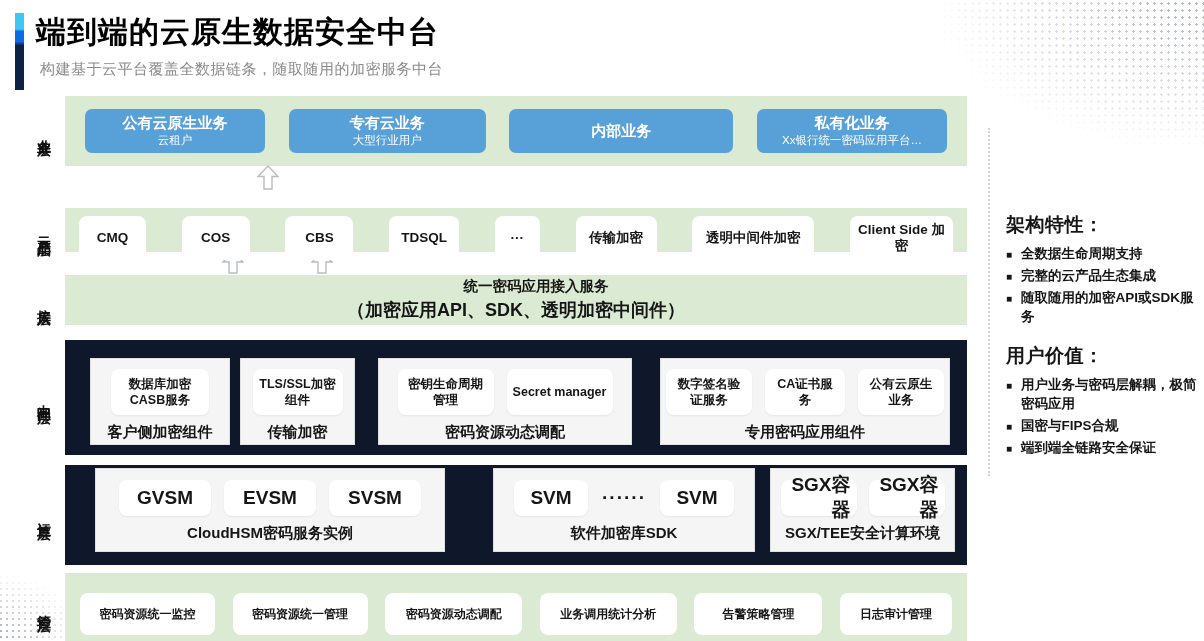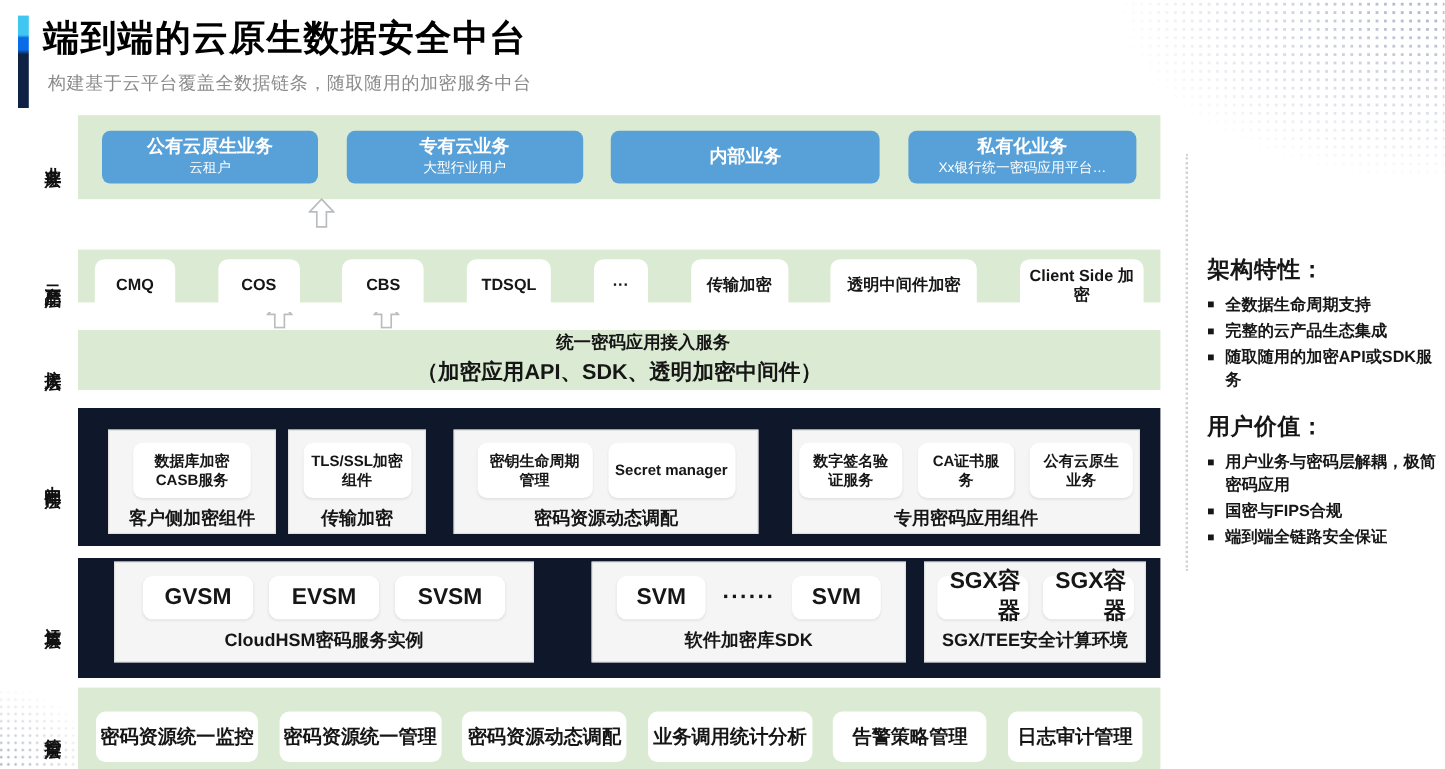--- a/index.html
+++ b/index.html
@@ -103,21 +103,21 @@
   .cpu-band .item { height:36px; font-size:19px;text-align:right; }
   .dots-item { background:none; box-shadow:none; font-weight:800; letter-spacing:1px; }
   .caption { margin-top:8px; font-size:15px; font-weight:800; text-align:center; }
 
   
   .row-mgmt { top:573px; height:68px; }
   .mgmt-band { display:flex; justify-content:space-between; padding:20px 15px 0 15px; }
   .mgmt-box {
     height:42px; background:#fff; border-radius:8px;
     display:flex; align-items:center; justify-content:center;
-    font-size:16px; font-weight:700;
+    font-size:12px; font-weight:700;
   }
 
   
   .divider {
     position:absolute; left:988px; top:128px; height:348px; width:0;
     border-left:2px dotted #cfd2d8;
   }
   .side-section { position:absolute; left:1006px; width:196px; }
   .side-1 { top:212px; }
   .side-2 { top:343px; }

